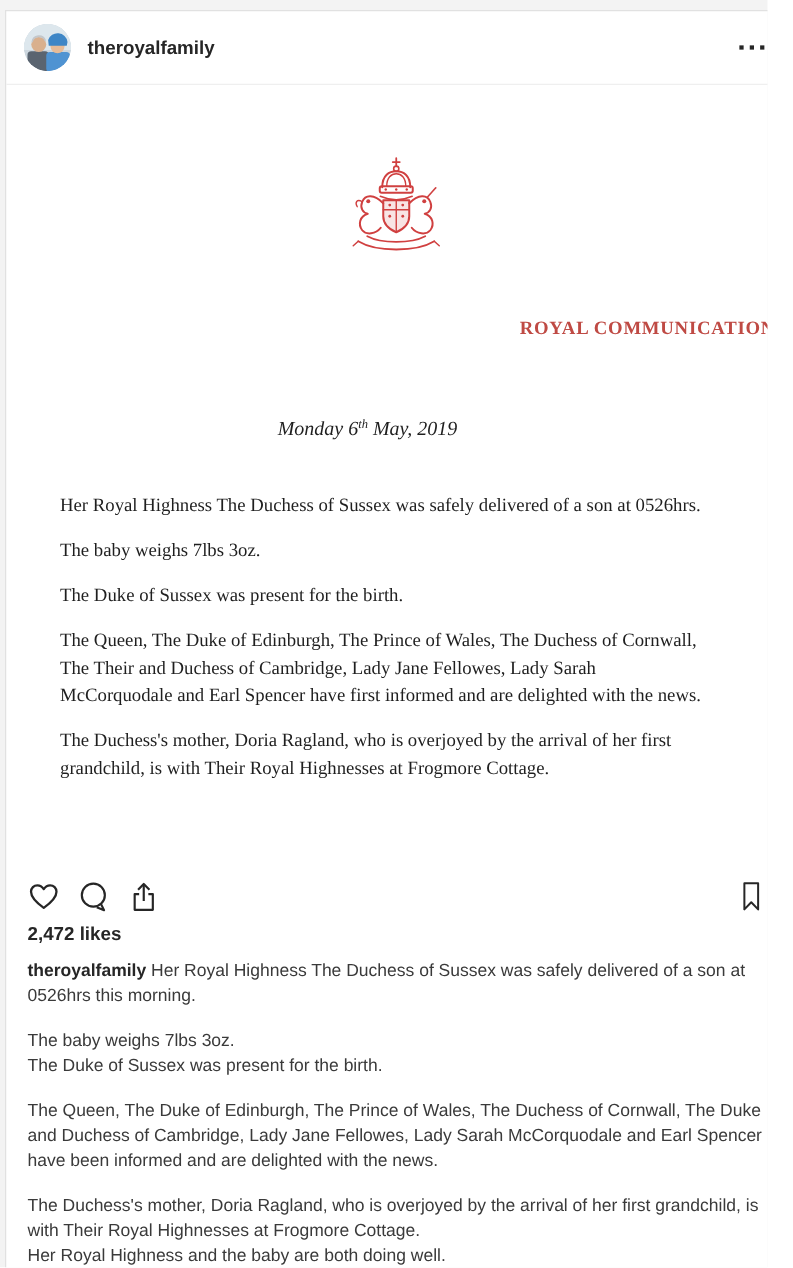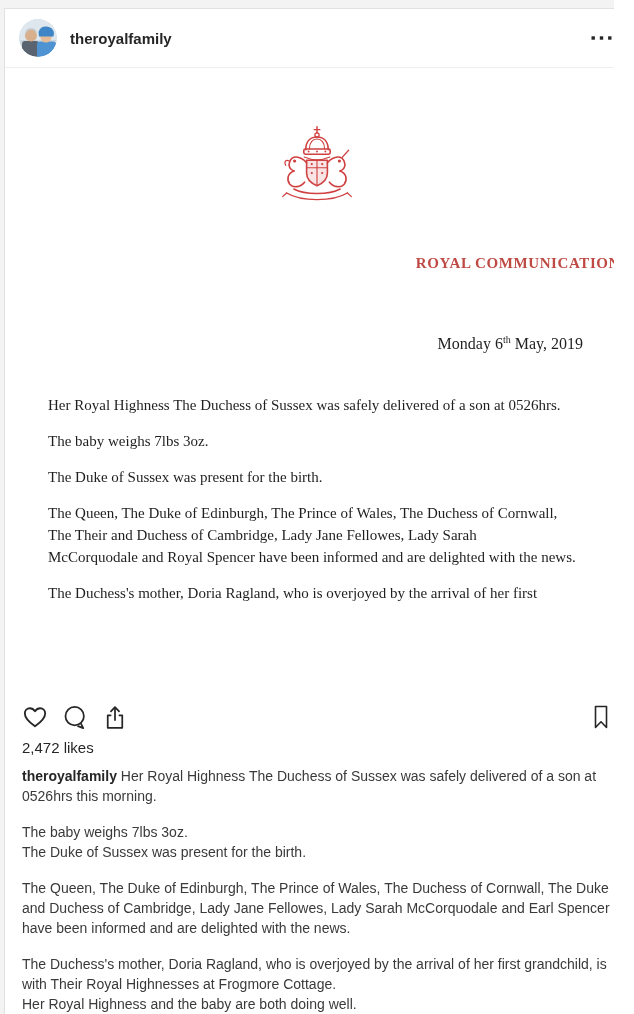--- a/index.html
+++ b/index.html
@@ -16,32 +16,32 @@
   .avatar{width:38px;height:38px;border-radius:50%;overflow:hidden;flex:0 0 auto;cursor:pointer;}
   .avatar svg{display:block;}
   .username{margin-left:13px;font-size:15px;font-weight:600;color:#262626;cursor:pointer;}
   .more-btn{margin-left:auto;cursor:pointer;padding:6px 2px;display:flex;align-items:center;}
   .header-divider{border-top:1px solid #efefef;}
   
   .media{height:627px;overflow:hidden;font-family:"Liberation Serif",serif;color:#1f1f1f;cursor:pointer;}
   .crest{display:block;margin:57px auto 0;}
   .org-name{margin-top:42px;text-align:right;font-size:15px;font-weight:700;
     letter-spacing:0.6px;color:#bf4a44;}
-  .doc-date{margin-top:62px;padding-right:46px;text-align:right;font-size:16px;color:#1f1f1f;}
+  .doc-date{margin-top:62px;padding-right:46px;text-align:center;font-size:16px;color:#1f1f1f;font-style:italic;}
   .doc-date sup{font-size:10px;}
   .doc-headline{margin:36px 20px 0;text-align:center;font-size:16.5px;font-weight:700;
     letter-spacing:0.2px;color:#111;}
   .doc-body{margin:41px 28px 0 43px;font-size:15px;line-height:22px;}
   .doc-p{margin:0 0 14px 0;}
   .doc-line{white-space:nowrap;}
   
   .actions{display:flex;align-items:center;gap:14px;padding:9px 16px 0 17px;}
   .action-icon{cursor:pointer;display:flex;align-items:center;}
   .bookmark{margin-left:auto;}
-  .likes{padding:9px 17px 0;font-size:15px;font-weight:400;color:#262626;cursor:pointer;}
+  .likes{padding:9px 17px 0;font-size:15px;font-weight:700;color:#262626;cursor:pointer;}
   
   .caption{padding:10px 17px 0;font-size:14px;line-height:20px;color:#3a3a3a;}
   .cap-p{margin:0 0 16px 0;white-space:pre-line;}
   .cap-user{font-weight:600;color:#262626;cursor:pointer;}
 </style>
 </head>
 <body>
 
 <div class="page">
   <div class="card">
@@ -124,24 +124,25 @@
         </div>
         <div class="doc-p">
           <div class="doc-line">The baby weighs 7lbs 3oz.</div>
         </div>
         <div class="doc-p">
           <div class="doc-line">The Duke of Sussex was present for the birth.</div>
         </div>
         <div class="doc-p">
           <div class="doc-line">The Queen, The Duke of Edinburgh, The Prince of Wales, The Duchess of Cornwall,</div>
           <div class="doc-line">The Their and Duchess of Cambridge, Lady Jane Fellowes, Lady Sarah</div>
-          <div class="doc-line">McCorquodale and Royal Spencer have been informed and are delighted with the news.</div>
+          <div class="doc-line">McCorquodale and Earl Spencer have first informed and are delighted with the news.</div>
         </div>
         <div class="doc-p">
           <div class="doc-line">The Duchess's mother, Doria Ragland, who is overjoyed by the arrival of her first</div>
+          <div class="doc-line">grandchild, is with Their Royal Highnesses at Frogmore Cottage.</div>
         </div>
       </div>
     </div>
 
     <div class="actions">
       <div class="action-icon">
         <svg width="26" height="26" viewBox="0 0 24 24" fill="none" stroke="#262626" stroke-width="1.7" stroke-linejoin="round">
           <path d="M12 20.6 C5.6 16 2.6 12.1 2.6 8.7 C2.6 5.9 4.7 3.9 7.3 3.9 C9.1 3.9 10.8 4.9 12 6.7 C13.2 4.9 14.9 3.9 16.7 3.9 C19.3 3.9 21.4 5.9 21.4 8.7 C21.4 12.1 18.4 16 12 20.6 Z"></path>
         </svg>
       </div>

